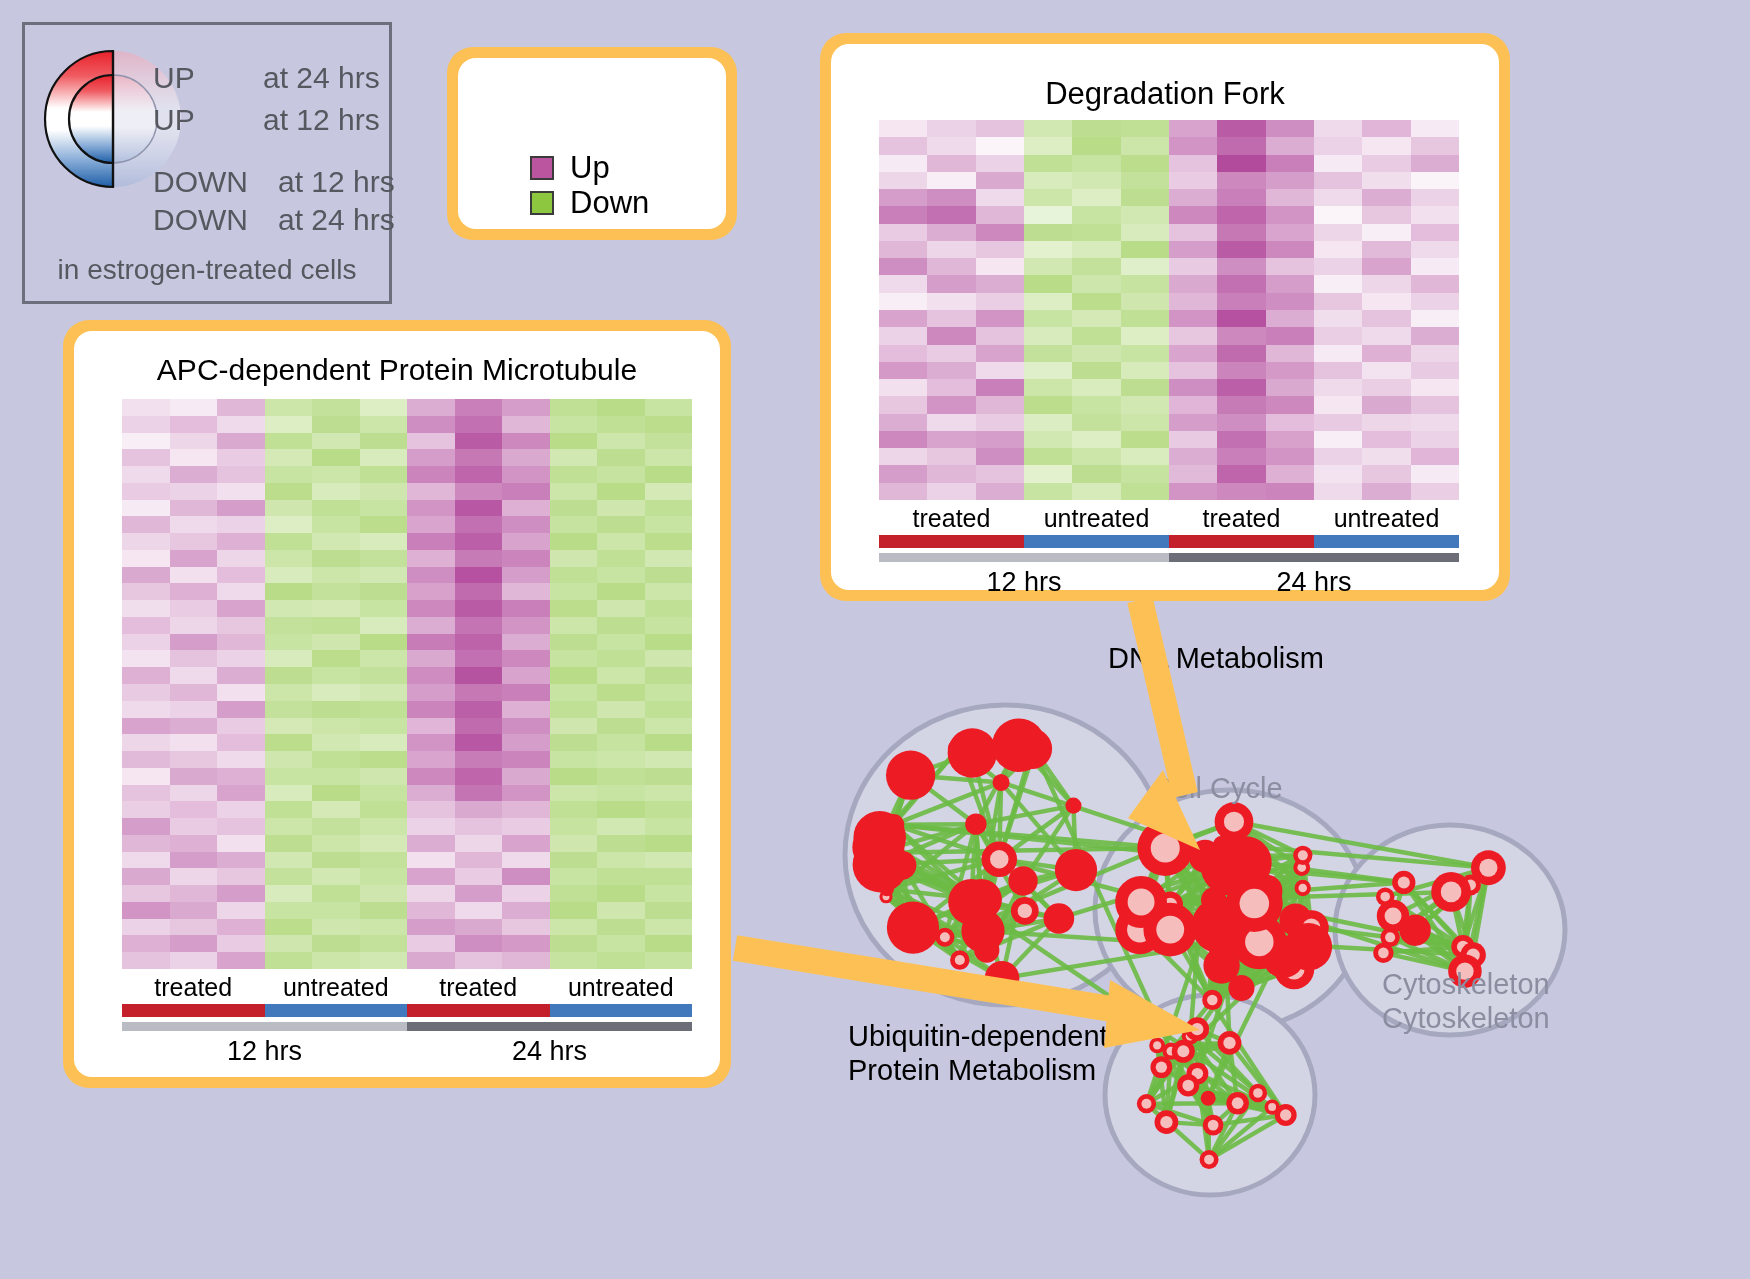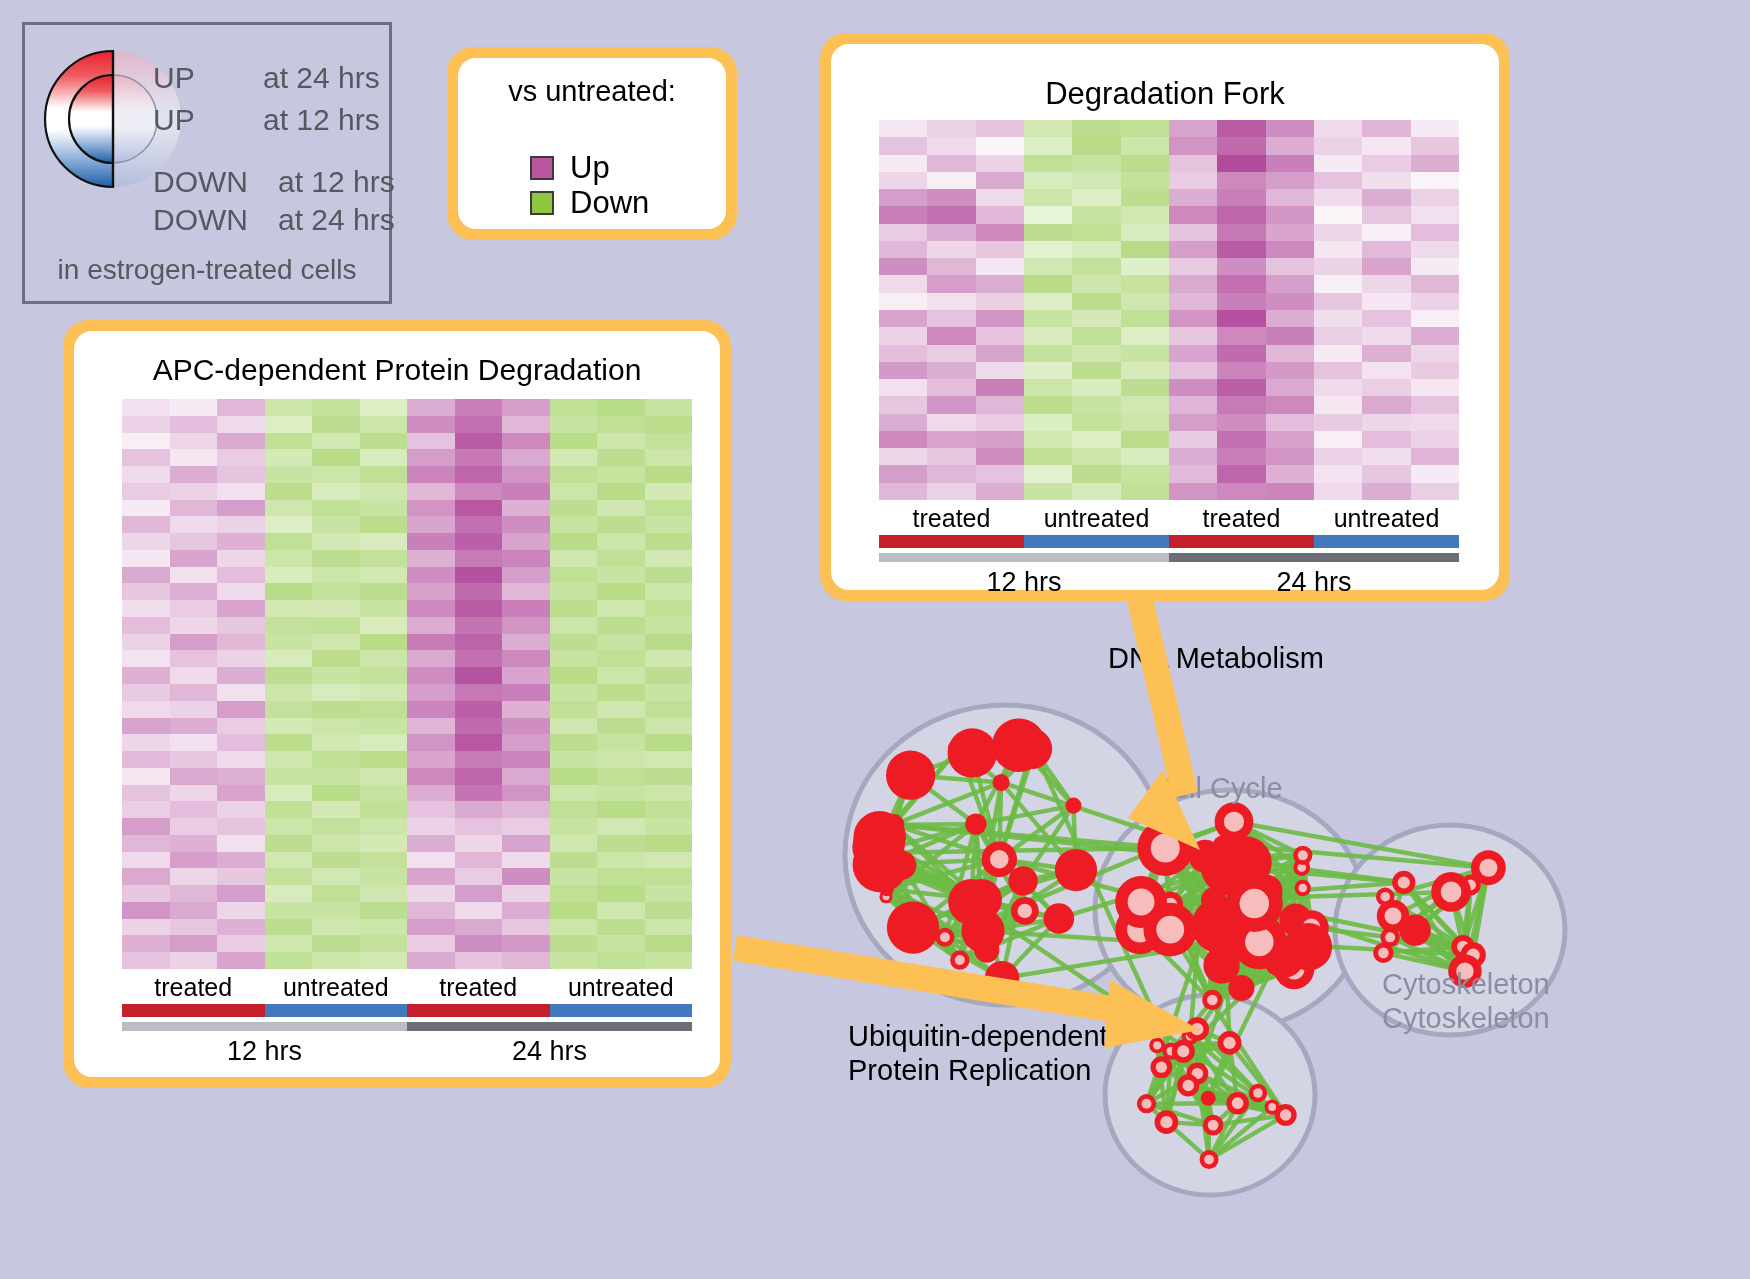--- a/index.html
+++ b/index.html
@@ -158,21 +158,20 @@
   </div>
 
   <div id="legend-caption" style="color: rgb(86, 88, 95);">
     <div>in estrogen-treated cells</div>
   </div>
 </div>
 
 <div class="abs panel" id="key-panel">
   <div class="panel-inner">
     <div id="key-title">
-      <div>vs untreated:</div>
     </div>
     <div id="key-items">
       <div class="key-item">
         <span class="key-swatch" id="sw-up" style="background: rgb(188, 85, 160);"></span>
         <span class="key-label">Up</span>
       </div>
       <div class="key-item">
         <span class="key-swatch" id="sw-down" style="background: rgb(141, 198, 63);"></span>
         <span class="key-label">Down</span>
       </div>
@@ -469,21 +468,21 @@
       <div class="axis-times">
         <span>12 hrs</span>
         <span>24 hrs</span>
       </div>
     </div>
   </div>
 </div>
 
 <div class="abs panel" id="apc-panel">
   <div class="panel-inner">
-    <div class="hm-title" id="apc-title">APC-dependent Protein Degradation</div>
+    <div class="hm-title" id="apc-title">APC-dependent Protein Microtubule</div>
     <div class="hm-grid" id="apc-grid" style="left: 48px; top: 68px; width: 570px; height: 570px; grid-template-columns: repeat(12, 1fr); grid-template-rows: repeat(34, 1fr);">
         <div class="hm-cell" style="background: rgb(242, 224, 238);"></div>
         <div class="hm-cell" style="background: rgb(246, 235, 244);"></div>
         <div class="hm-cell" style="background: rgb(225, 183, 216);"></div>
         <div class="hm-cell" style="background: rgb(204, 229, 169);"></div>
         <div class="hm-cell" style="background: rgb(196, 225, 155);"></div>
         <div class="hm-cell" style="background: rgb(221, 238, 197);"></div>
         <div class="hm-cell" style="background: rgb(220, 173, 210);"></div>
         <div class="hm-cell" style="background: rgb(201, 128, 186);"></div>
         <div class="hm-cell" style="background: rgb(213, 157, 201);"></div>
@@ -1560,21 +1559,21 @@
 
   <div class="cluster-label" id="lbl-cc" style="left: 362px; top: 152px; color: rgb(139, 141, 160);">Cell Cycle</div>
 
   <div class="cluster-label" id="lbl-mt" style="left: 592px; top: 348px; text-align: right; width: 152px; color: rgb(139, 141, 160);">
     <div>Cytoskeleton</div>
     <div>Cytoskeleton</div>
   </div>
 
   <div class="cluster-label" id="lbl-ub" style="left:58px;top:400px;">
     <div>Ubiquitin-dependent</div>
-    <div>Protein Replication</div>
+    <div>Protein Metabolism</div>
   </div>
 </div>
 
 <svg class="abs" id="arrows">
 
   <g>
     <path d="M1140,600 L1185,795" stroke="#fdc054" stroke-width="26" fill="none"></path>
     <path d="M1163,770 L1200,850 L1128,818 Z" fill="#fdc054"></path>
   </g>
 

